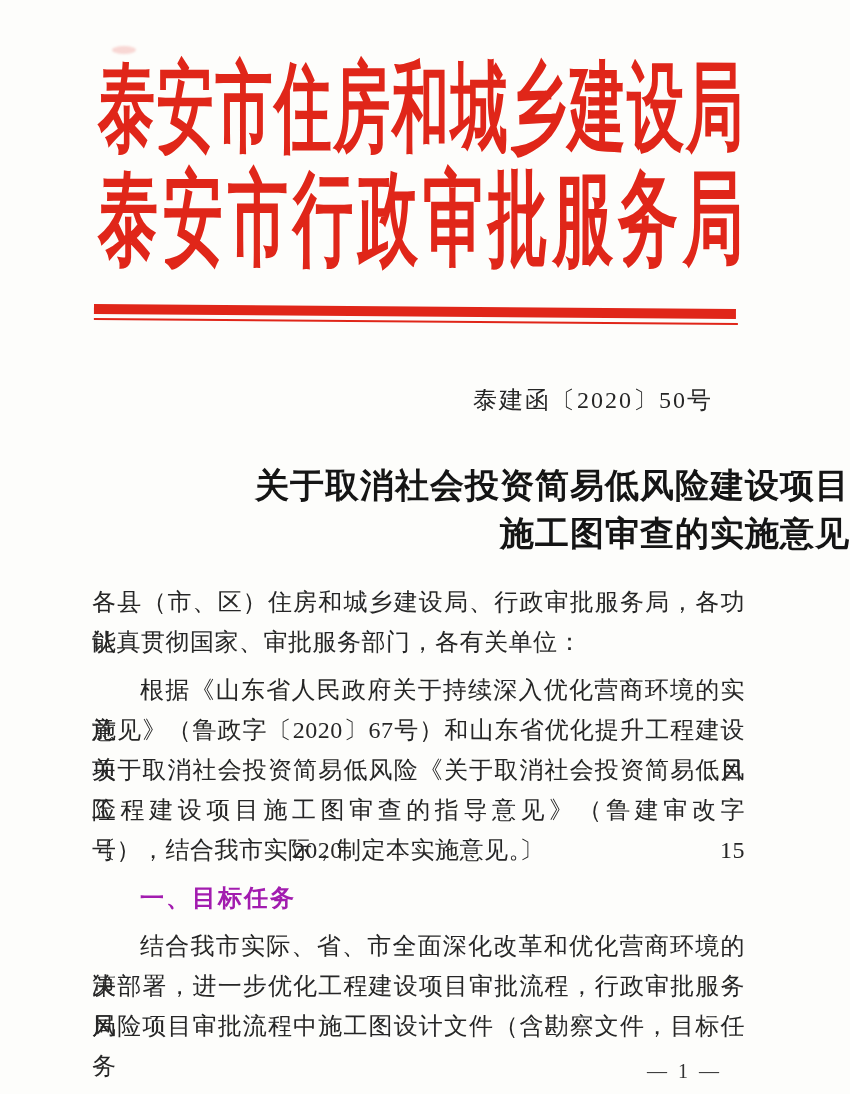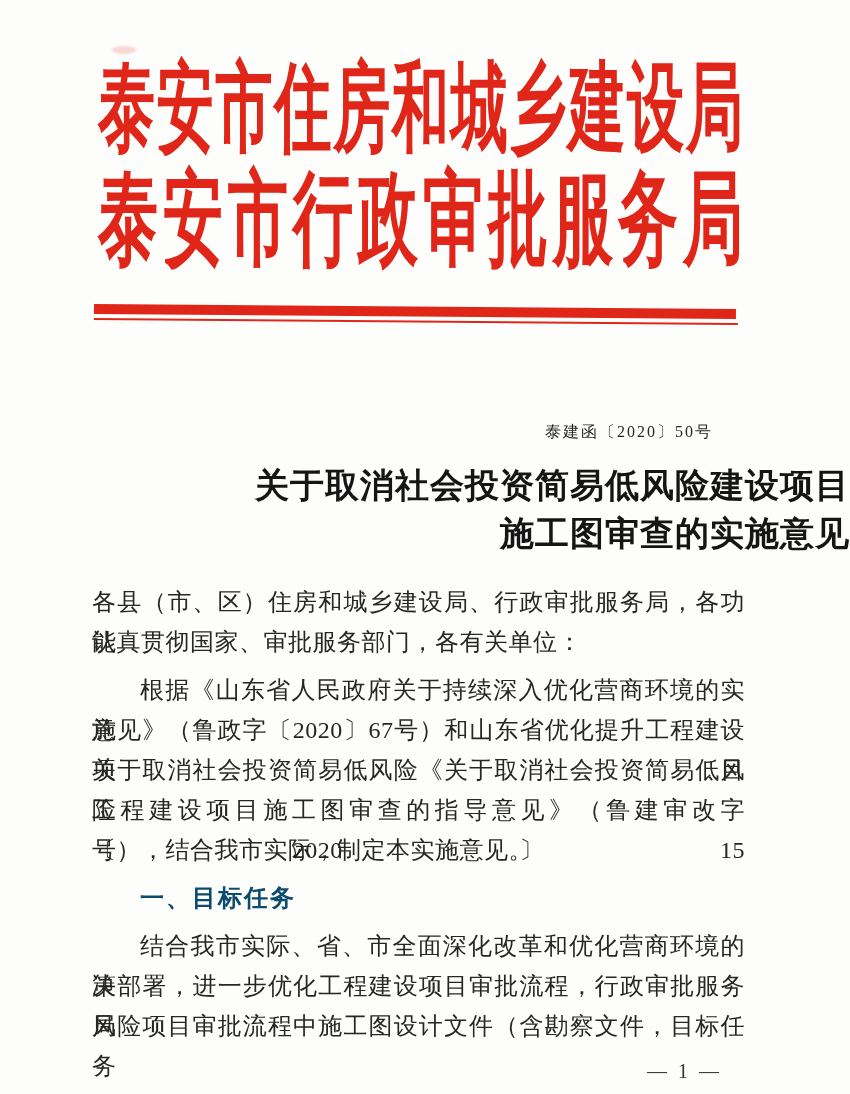--- a/index.html
+++ b/index.html
@@ -34,22 +34,22 @@
   
   .red-rule {
     position:absolute; left:94px; top:304px; width:642px;
     transform:rotate(0.45deg); transform-origin:0 0;
   }
   .red-rule-thick { height:10px; background:var(--red,#e02619); }
   .red-rule-thin  { height:2px;  background:var(--red,#e02619); margin-top:4px; width:644px; }
   
   .doc-number {
     position:absolute; top:386px; right:137px;
-    font-size:16px; letter-spacing:2px;
-    color:var(--ink,#262626); line-height:28px;margin-top:32px;
+    font-size:24px; letter-spacing:2px;
+    color:var(--ink,#262626); line-height:28px;
   }
   
   .doc-title {
     position:absolute; top:462px; left:0; width:100%;
     margin:0; text-align:right;
     font-size:34px; line-height:48px; font-weight:bold;
     letter-spacing:1px; color:var(--title-ink,#151515);
   }
   .doc-title .title-line { display:block; }
   
@@ -63,21 +63,21 @@
     white-space:nowrap;
   }
   .body-line.justify {
     white-space:normal;
     text-align:justify;
     text-align-last:justify;
   }
   .body-line.indent { text-indent:48px;margin-top:8px; }
   .body-line.heading {
     font-family:"Liberation Sans","DejaVu Sans",sans-serif;
-    font-weight:bold; letter-spacing:2px; color:#0c4a6e;
+    font-weight:bold; letter-spacing:2px; color:#a21caf;
   }
   
   .page-number {
     position:absolute; top:1058px; right:128px;
     font-size:20px; letter-spacing:3px;
     color:#333; line-height:26px;
   }
   
   .scan-speck {
     position:absolute; left:112px; top:46px; width:24px; height:8px;

